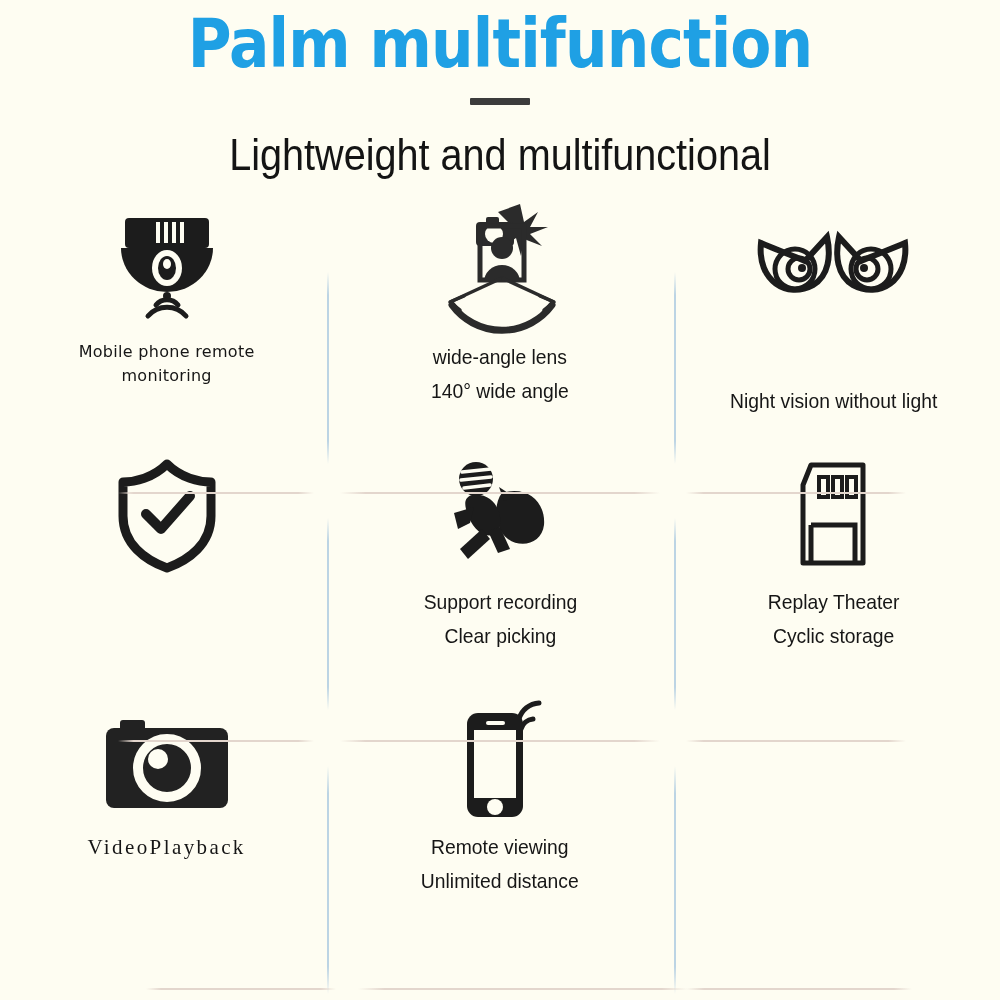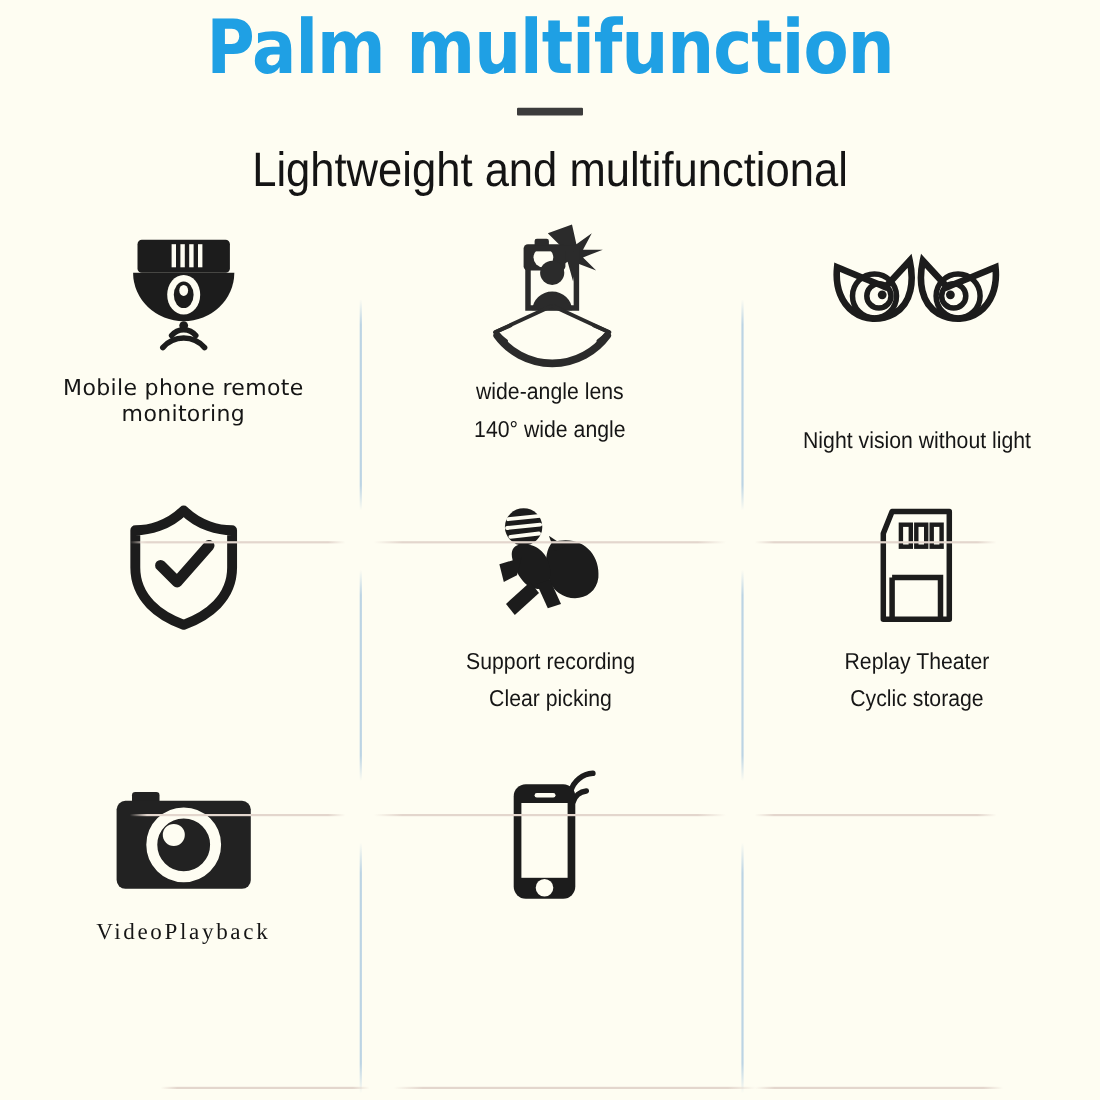--- a/index.html
+++ b/index.html
@@ -94,21 +94,21 @@
     color: #161616;
     font-size: 21px;
     line-height: 34px;
     transform: scaleX(0.92);
     transform-origin: center center;
     white-space: nowrap;
   }
   
   .label.mono {
     font-family: "DejaVu Sans", sans-serif;
-    font-size: 20px;
+    font-size: 16px;
     line-height: 24px;
     letter-spacing: 0.3px;
     transform: none;
   }
   .label.tracked {
     letter-spacing: 1.6px;
     transform: scaleX(0.96);
   }
   .label.wide-track {
     letter-spacing: 2.4px;
@@ -317,20 +317,24 @@
               <path d="M76 32 A14 14 0 0 1 88 22" stroke-width="5"></path>
             </g>
 
             <rect x="22" y="16" width="56" height="104" rx="11" fill="#1c1c1c"></rect>
             <rect x="29" y="33" width="42" height="68" fill="#fefdf2"></rect>
             <rect x="41" y="24" width="19" height="4" rx="2" fill="#fefdf2"></rect>
             <circle cx="50" cy="110" r="8" fill="#fefdf2"></circle>
           </svg>
         </span>
       </div>
+      <div class="labels">
+        <div class="label">Remote viewing</div>
+        <div class="label">Unlimited distance</div>
+      </div>
     </div>
 
   </div>
 
   <div class="vline" style="left:327px; top:272px;  height:192px;"></div>
   <div class="vline" style="left:674px; top:272px;  height:192px;"></div>
   <div class="vline" style="left:327px; top:518px;  height:192px;"></div>
   <div class="vline" style="left:674px; top:518px;  height:192px;"></div>
   <div class="vline" style="left:327px; top:766px;  height:228px;"></div>
   <div class="vline" style="left:674px; top:766px;  height:228px;"></div>

